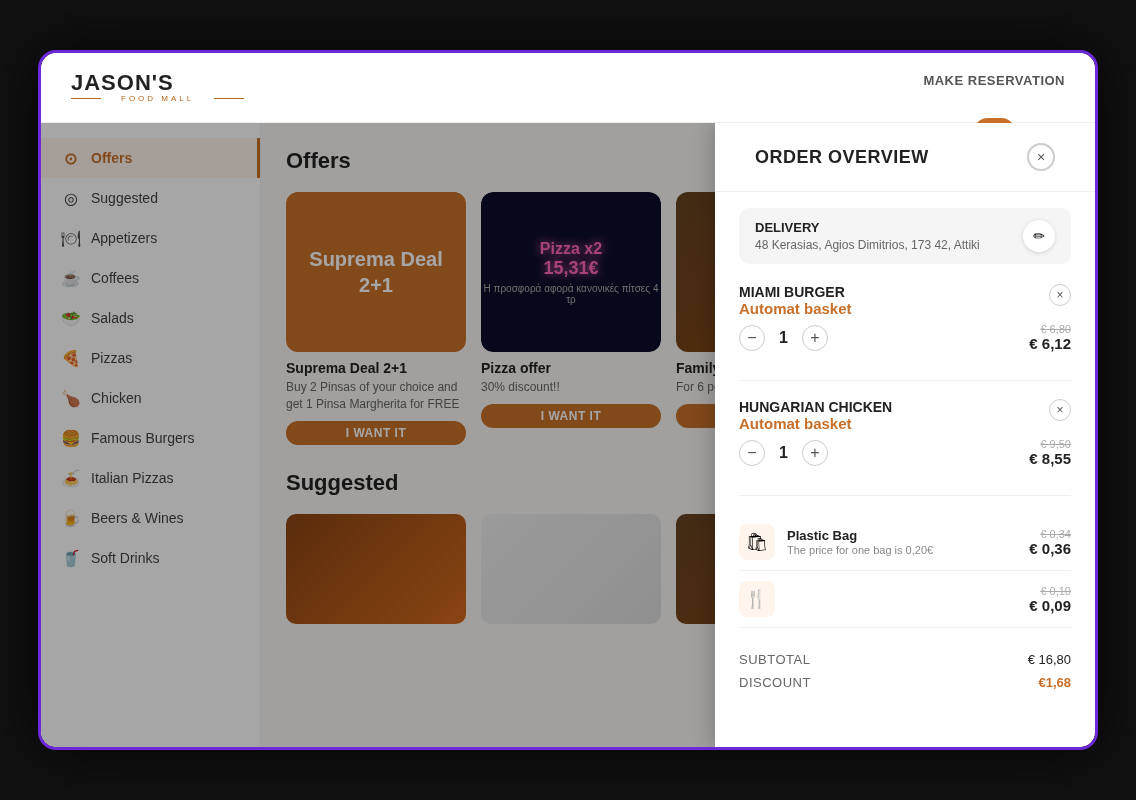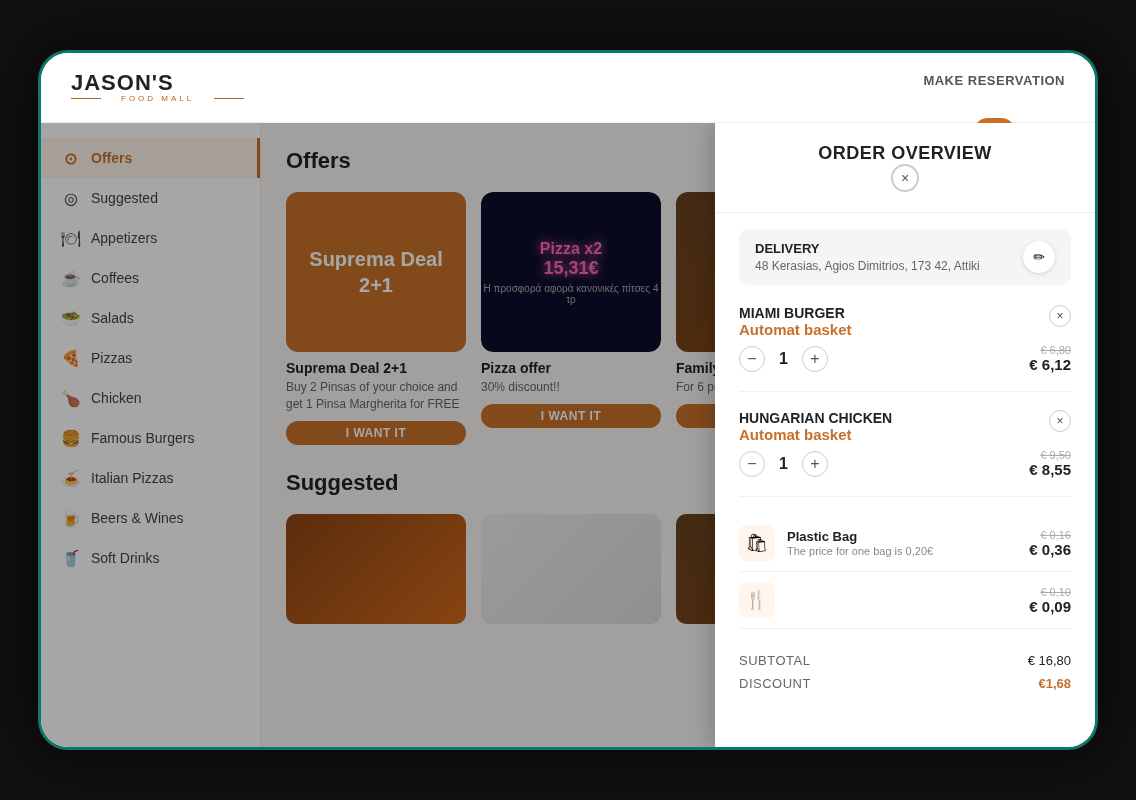--- a/index.html
+++ b/index.html
@@ -11,22 +11,22 @@
       width: 1136px;
       height: 800px;
       font-family: 'Segoe UI', Arial, sans-serif;
       overflow: hidden;
     }
 
     .monitor {
       width: 1060px;
       height: 700px;
       background: #1a1a1a;
-      border-radius: 30px;
-      border: 3px solid #0f766e;
+      border-radius: 18px;
+      border: 3px solid #6d28d9;
       box-shadow: 0 0 60px rgba(0,0,0,0.8);
       position: relative;
       overflow: hidden;
     }
 
     .screen {
       width: 100%;
       height: 100%;
       background: #f5f5f5;
       border-radius: 15px;
@@ -251,21 +251,20 @@
       flex-direction: column;
       box-shadow: -4px 0 20px rgba(0,0,0,0.2);
     }
 
     .order-header {
       padding: 20px 40px;
       border-bottom: 1px solid #eee;
       display: flex;
       align-items: center;
       justify-content: space-between;
-      flex-direction: column;
     }
 
     .order-title {
       font-size: 18px;
       font-weight: 800;
       color: #222;
       letter-spacing: 0.5px;
     }
 
     .close-btn {
@@ -322,21 +321,21 @@
       align-items: center;
       justify-content: center;
       box-shadow: 0 1px 4px rgba(0,0,0,0.15);
       font-size: 14px;
       flex-shrink: 0;
     }
 
     
     .order-item {
       margin-bottom: 18px;
-      padding-bottom: 18px;
+      padding-bottom: 28px;
       border-bottom: 1px solid #f0f0f0;
     }
 
     .item-header {
       display: flex;
       align-items: flex-start;
       justify-content: space-between;
       margin-bottom: 6px;
     }
 
@@ -753,21 +752,21 @@
 
           <div class="extra-item">
             <div class="extra-left">
               <div class="extra-icon">🛍</div>
               <div>
                 <div class="extra-name">Plastic Bag</div>
                 <div class="extra-desc">The price for one bag is 0,20€</div>
               </div>
             </div>
             <div class="extra-price">
-              <div class="price-original">€ 0,16</div>
+              <div class="price-original">€ 0,34</div>
               <div class="price-final">€ 0,36</div>
             </div>
           </div>
 
           <div class="extra-item">
             <div class="extra-left">
               <div class="extra-icon">🍴</div>
             </div>
             <div class="extra-price">
               <div class="price-original">€ 0,10</div>

